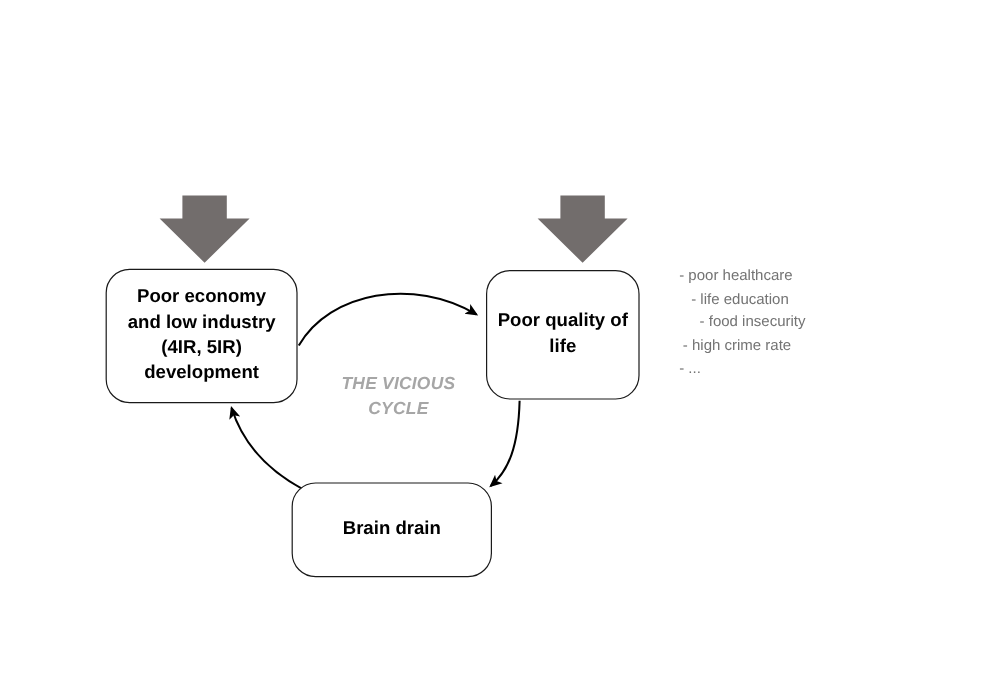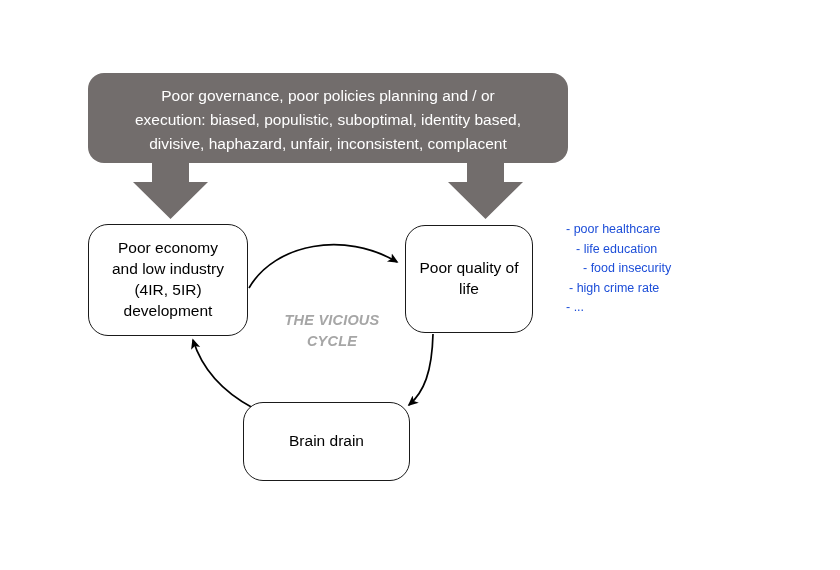--- a/index.html
+++ b/index.html
@@ -52,20 +52,21 @@
     align-items: center;
     justify-content: center;
     text-align: center;
   }
   .node-text {
     font-size: 15.5px;
     color: #000000;
     line-height: 1.35;
     white-space: pre-line;
     padding: 0 6px;
+    font-weight: bold;
   }
 
   #node-economy { left: 88px;  top: 224px; width: 160px; height: 112px; }
   #node-quality { left: 405px; top: 225px; width: 128px; height: 108px; }
   #node-brain   { left: 243px; top: 402px; width: 167px; height: 79px; }
 
   
   .cycle-label {
     position: absolute;
     left: 258px;
@@ -83,45 +84,40 @@
 
   
   .bullets {
     position: absolute;
     left: 566px;
     top: 220px;
     width: 268px;
   }
   .bullet {
     font-size: 12.5px;
-    color: #1d4ed8;
+    color: #737373;
     line-height: 19.6px;
     white-space: nowrap;
   }
 
   
   #overlay {
     position: absolute;
     left: 0;
     top: 0;
     width: 840px;
     height: 570px;
     pointer-events: none;
   }
 </style>
 </head>
 <body>
 
 <div id="canvas">
 
-  <div class="banner">
-    <div class="banner-text">Poor governance, poor policies planning and / or
-execution: biased, populistic, suboptimal, identity based,
-divisive, haphazard, unfair, inconsistent, complacent</div>
-  </div>
 
   <svg id="overlay" viewBox="0 0 840 570" xmlns="http://www.w3.org/2000/svg">
     <defs>
       <marker id="head" markerWidth="7" markerHeight="7" refX="5.2" refY="3.2" orient="auto" markerUnits="strokeWidth">
         <path d="M0,0.4 L6.2,3.2 L0,6.0 L1.5,3.2 Z" fill="#000000"></path>
       </marker>
     </defs>
 
     <polygon points="152,163 189,163 189,182 208,182 170.5,219 133,182 152,182" fill="#726D6C"></polygon>
 

